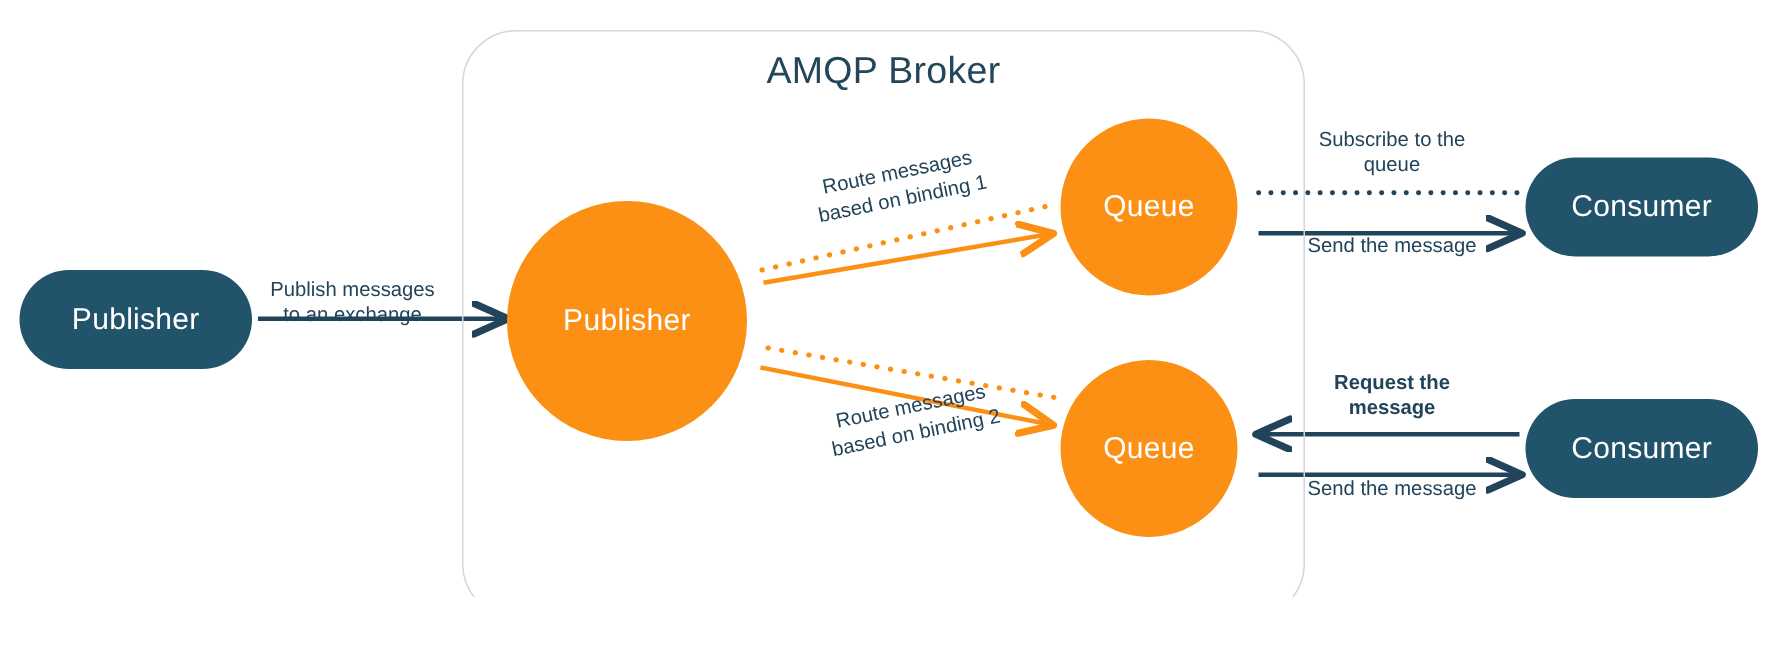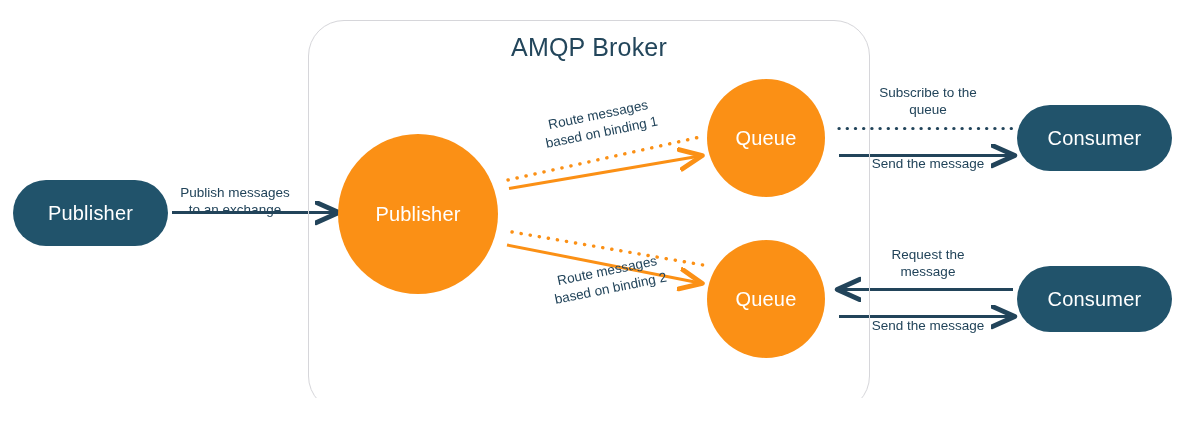--- a/index.html
+++ b/index.html
@@ -90,21 +90,21 @@
     position: absolute;
     font-size: 13.5px;
     line-height: 17px;
     color: #22445a;
     text-align: center;
     white-space: pre-line;
   }
   #label-publish      { left: 170px; top: 184px; width: 130px; }
   #label-subscribe    { left: 857px; top: 84px;  width: 142px; }
   #label-send-1       { left: 857px; top: 155px; width: 142px; }
-  #label-request      { left: 857px; top: 246px; width: 142px; }
+  #label-request      { left: 857px; top: 246px; width: 142px; font-weight: bold; }
   #label-send-2       { left: 857px; top: 317px; width: 142px; }
 
   .edge-label.rot {
     text-align: center;
     line-height: 18px;
   }
   #label-binding-1 {
     left: 520px; top: 106px; width: 160px;
     transform: rotate(-11.5deg);
     transform-origin: 50% 50%;

